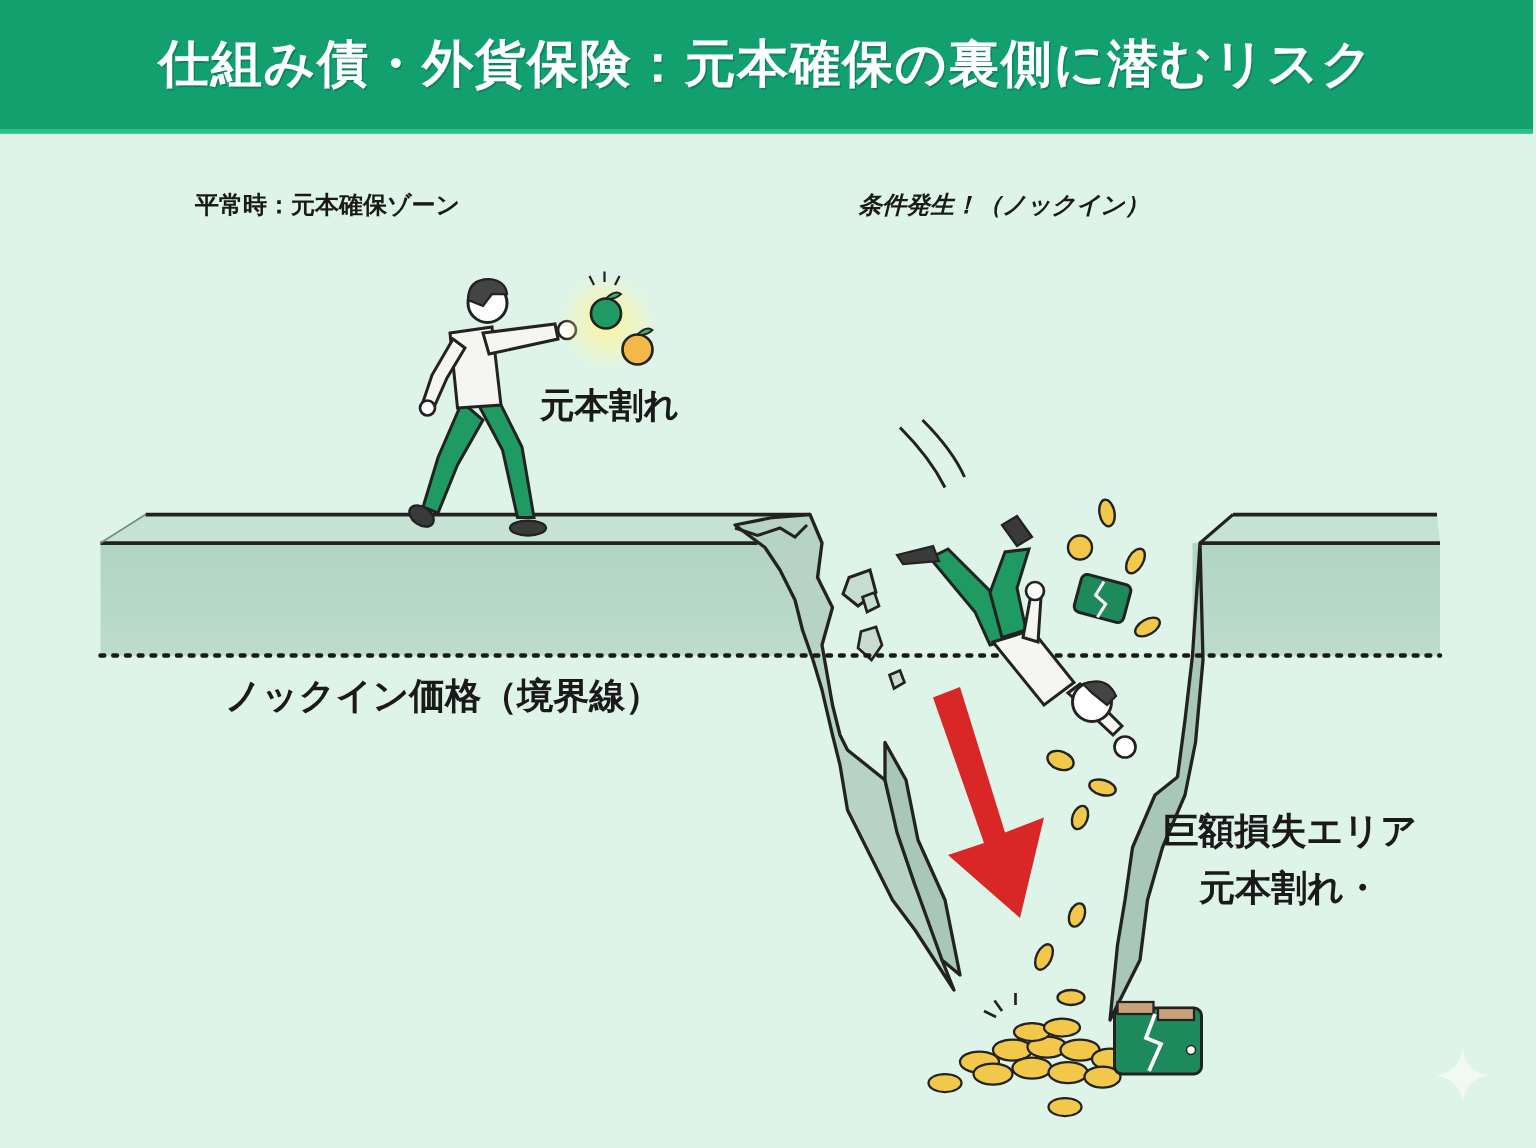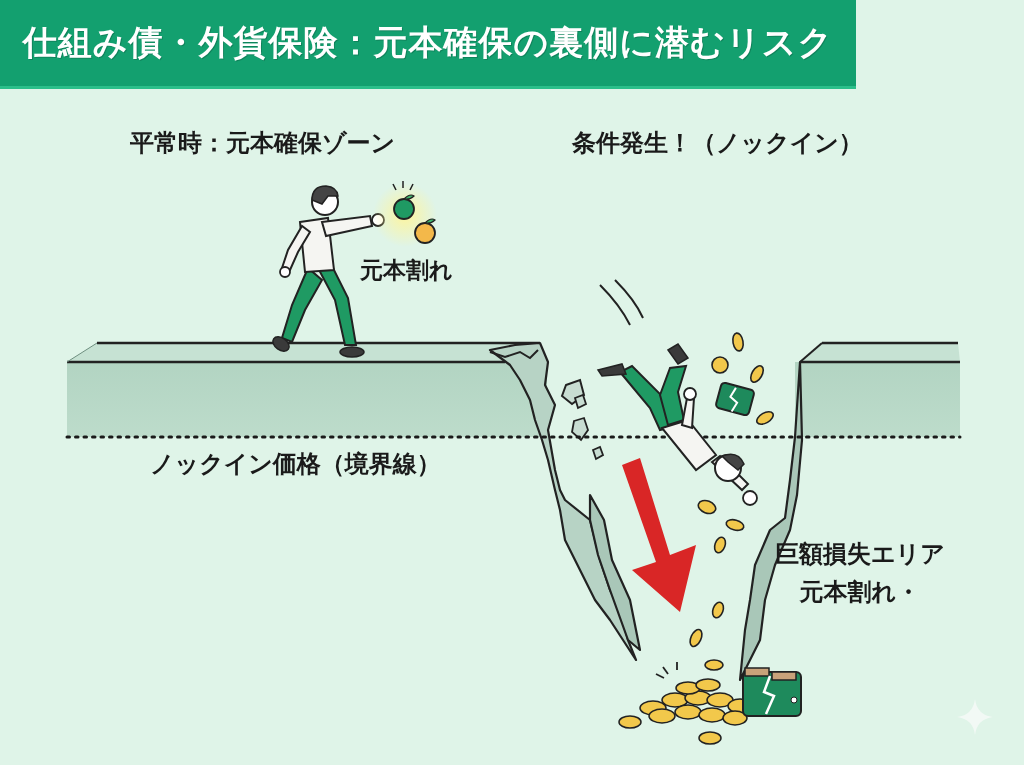--- a/index.html
+++ b/index.html
@@ -3,35 +3,35 @@
 <meta charset="utf-8">
 <style>
   html, body { margin:0; padding:0; }
   body {
     width:1024px; height:765px; overflow:hidden;
     background:#dff4e8;
     font-family:"DejaVu Sans", "Liberation Sans", sans-serif;
     position:relative;
   }
   .header {
-    position:absolute; left:0; top:0; width:856px; height:86px;
+    position:absolute; left:0; top:0; width:1022px; height:86px;
     background:#13a06f;
     border-bottom:3px solid #2bbf8a;
     display:flex; align-items:center; justify-content:center;
   }
   .header h1 {
     margin:0; color:#ffffff; font-size:34px; font-weight:bold;
     letter-spacing:1px;
     text-shadow:1px 1px 0 rgba(0,0,0,0.18);
   }
   .label {
     position:absolute; color:#1a1a1a; font-weight:bold; white-space:nowrap;
   }
-  .lbl-normal { left:130px; top:127px; font-size:24px; }
-  .lbl-knockin { left:572px; top:127px; font-size:24px; }
+  .lbl-normal { left:130px; top:127px; font-size:16px; }
+  .lbl-knockin { left:572px; top:127px; font-size:16px;font-style:italic; }
   .lbl-yield { left:360px; top:255px; font-size:23px; }
   .lbl-boundary { left:150px; top:448px; font-size:24px; }
   .lbl-loss { left:775px; top:535px; font-size:24px; text-align:center; line-height:38px; }
   .scene { position:absolute; left:0; top:0; }
   .sparkle { position:absolute; left:955px; top:697px; }
 </style>
 </head>
 <body>
 
 <div class="header">

